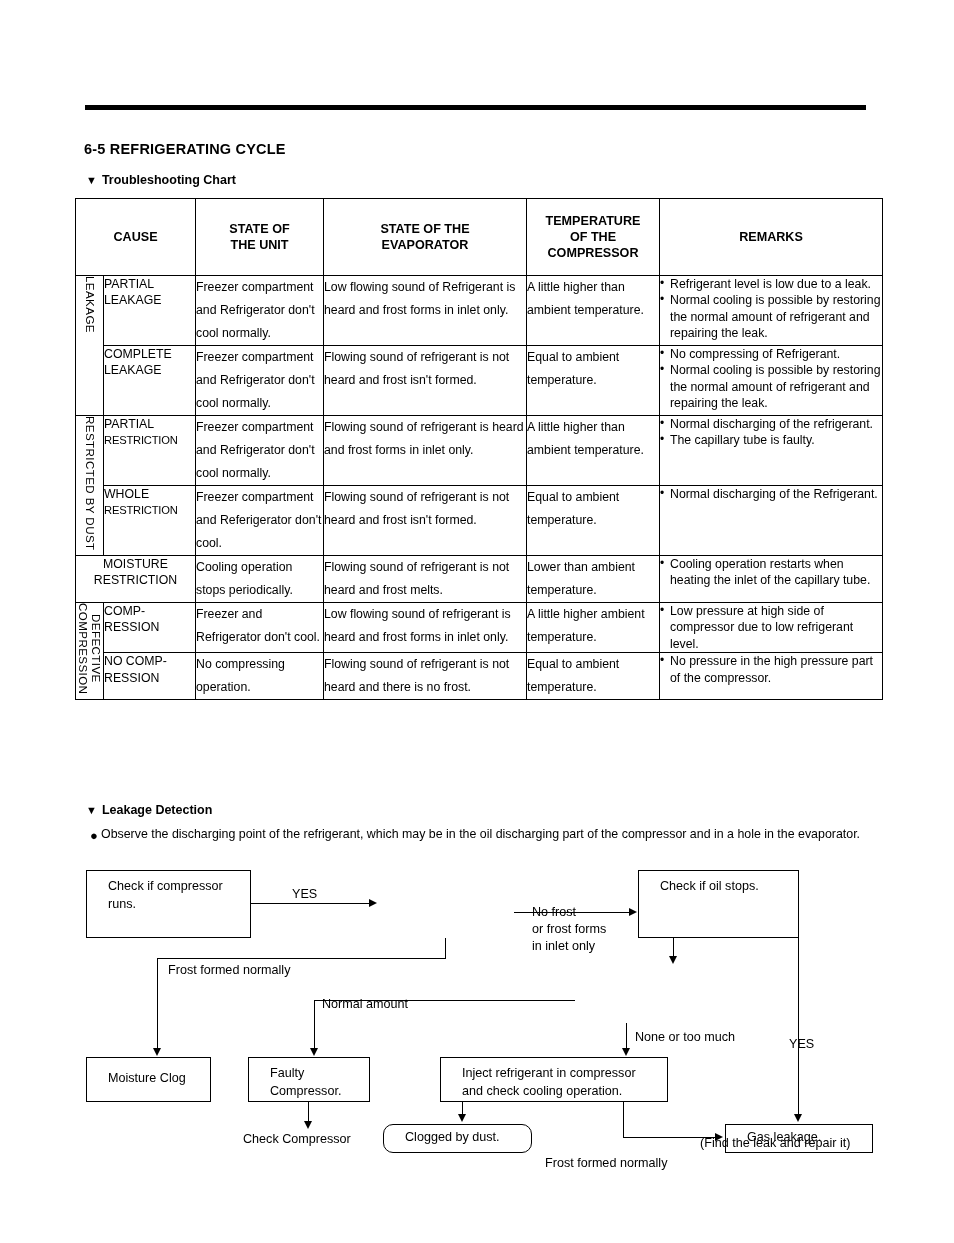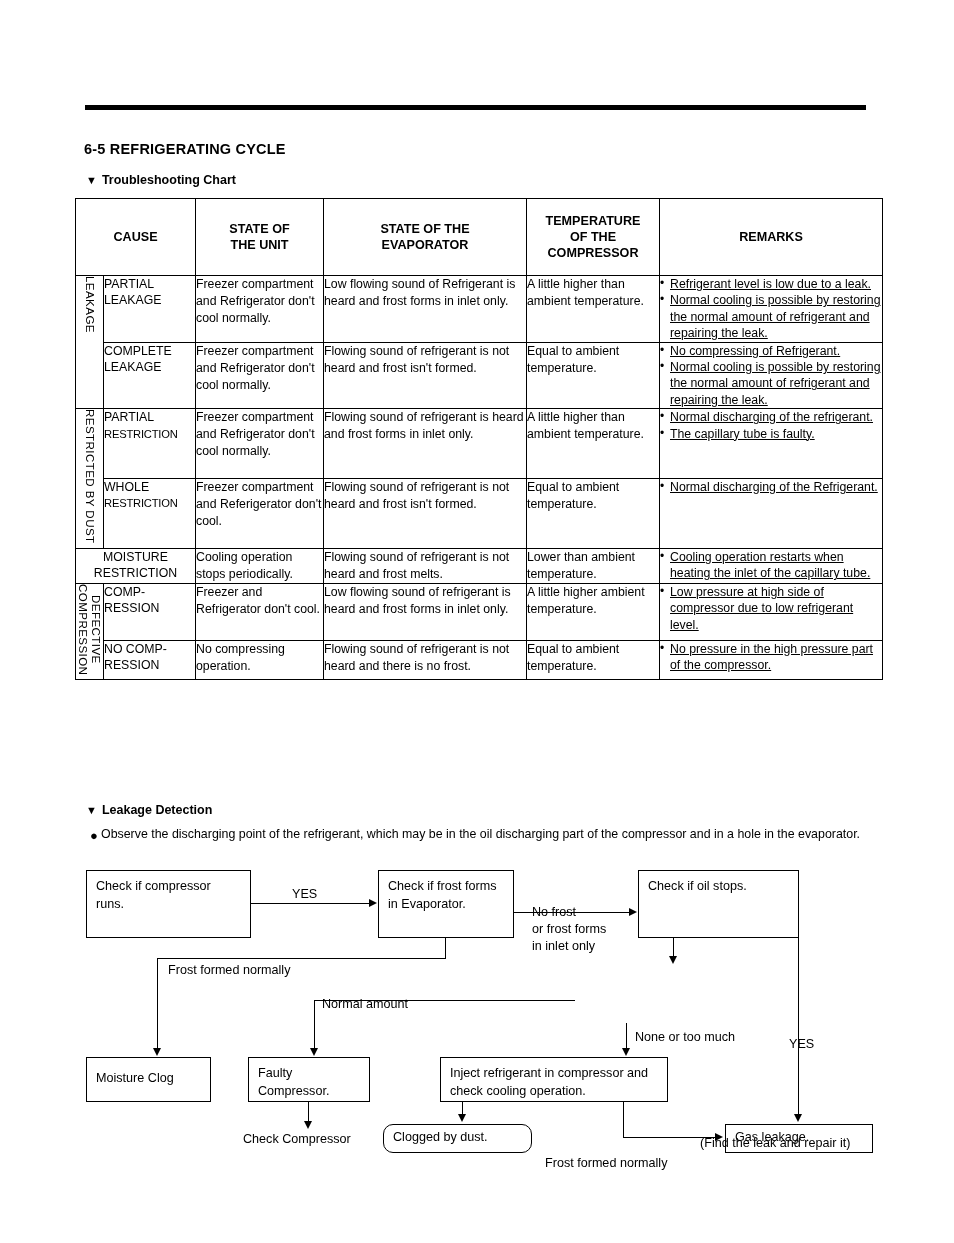--- a/index.html
+++ b/index.html
@@ -22,41 +22,41 @@
 
   
   .intro{position:absolute;left:90px;top:826px;width:800px;font-size:12.4px;line-height:16.5px;}
   .intro .dot{position:absolute;left:0;top:2px;font-size:13px;}
   .intro .txt{display:block;padding-left:11px;}
 
   
   .tbl{position:absolute;left:75px;top:198px;width:807px;border-collapse:collapse;table-layout:fixed;}
   .tbl td,.tbl th{border:1.1px solid #000;padding:0;vertical-align:top;}
   .tbl th{text-align:center;font-size:12.6px;font-weight:bold;line-height:16px;padding:14px 4px;vertical-align:middle;}
-  .cell{font-size:12.3px;line-height:17px;padding:9px 7px 9px 8px;}
+  .cell{font-size:12.3px;line-height:23px;padding:9px 7px 9px 8px;}
   .cell-sub{font-size:12.3px;line-height:16.4px;padding:9px 4px 9px 8px;}
   .cell-sub .small{font-size:11.2px;letter-spacing:-.2px;}
-  .remarks{font-size:12.3px;line-height:16.4px;padding:9px 5px 9px 8px;text-decoration:underline;}
+  .remarks{font-size:12.3px;line-height:16.4px;padding:9px 5px 9px 8px;}
   .remarks ul{margin:0;padding:0;list-style:none;}
   .remarks li{position:relative;padding-left:10px;}
   .remarks li:before{content:"\2022";position:absolute;left:0;top:-1px;font-size:12px;}
   .rot{width:28px;padding:0;vertical-align:middle;text-align:center;}
   .rot .inner{
     writing-mode:vertical-rl;
     transform:rotate(0deg);
     font-size:11.6px;letter-spacing:.4px;line-height:14px;
     white-space:nowrap;display:inline-block;text-align:center;
   }
   .rot .inner.two{line-height:13px;}
   .moist{text-align:center;font-size:12.3px;line-height:16.4px;padding:9px 4px;}
 
   
   .flow{position:absolute;left:0;top:0;width:954px;height:1243px;}
   .box{position:absolute;border:1.3px solid #000;background:#fff;box-sizing:border-box;
-       font-size:12.6px;line-height:17.5px;padding:7px 9px;}
+       font-size:12.6px;line-height:17.5px;padding:7px 21px;}
   .lbl{position:absolute;font-size:12.6px;line-height:16.5px;white-space:nowrap;}
   .ln{position:absolute;background:#000;}
   .ln.h{height:1.4px;}
   .ln.v{width:1.4px;}
   .arw{position:absolute;width:0;height:0;}
   .arw.r{border-top:4.5px solid transparent;border-bottom:4.5px solid transparent;border-left:8px solid #000;}
   .arw.d{border-left:4.5px solid transparent;border-right:4.5px solid transparent;border-top:8px solid #000;}
 
   
   .footer{position:absolute;left:0;top:1198px;width:954px;text-align:center;font-size:12.6px;}
@@ -229,21 +229,20 @@
 
   <div class="intro">
     <span class="dot">●</span>
     <span class="txt">Observe the discharging point of the refrigerant, which may be in the oil discharging part of the compressor and in a hole in the evaporator.</span>
   </div>
 
   <div class="flow">
 
     <div class="box" style="left:86px;top:870px;width:165px;height:68px;">Check if compressor runs.</div>
 
-    <div class="box" style="left:378px;top:870px;width:136px;height:68px;">Check if frost forms in Evaporator.</div>
 
     <div class="box" style="left:638px;top:870px;width:161px;height:68px;">Check if oil stops.</div>
 
 
     <div class="box" style="left:86px;top:1057px;width:125px;height:45px;padding-top:12px;">Moisture Clog</div>
 
     <div class="box" style="left:248px;top:1057px;width:122px;height:45px;">Faulty Compressor.</div>
 
     <div class="box" style="left:440px;top:1057px;width:228px;height:45px;">Inject refrigerant in compressor and check cooling operation.</div>
 

